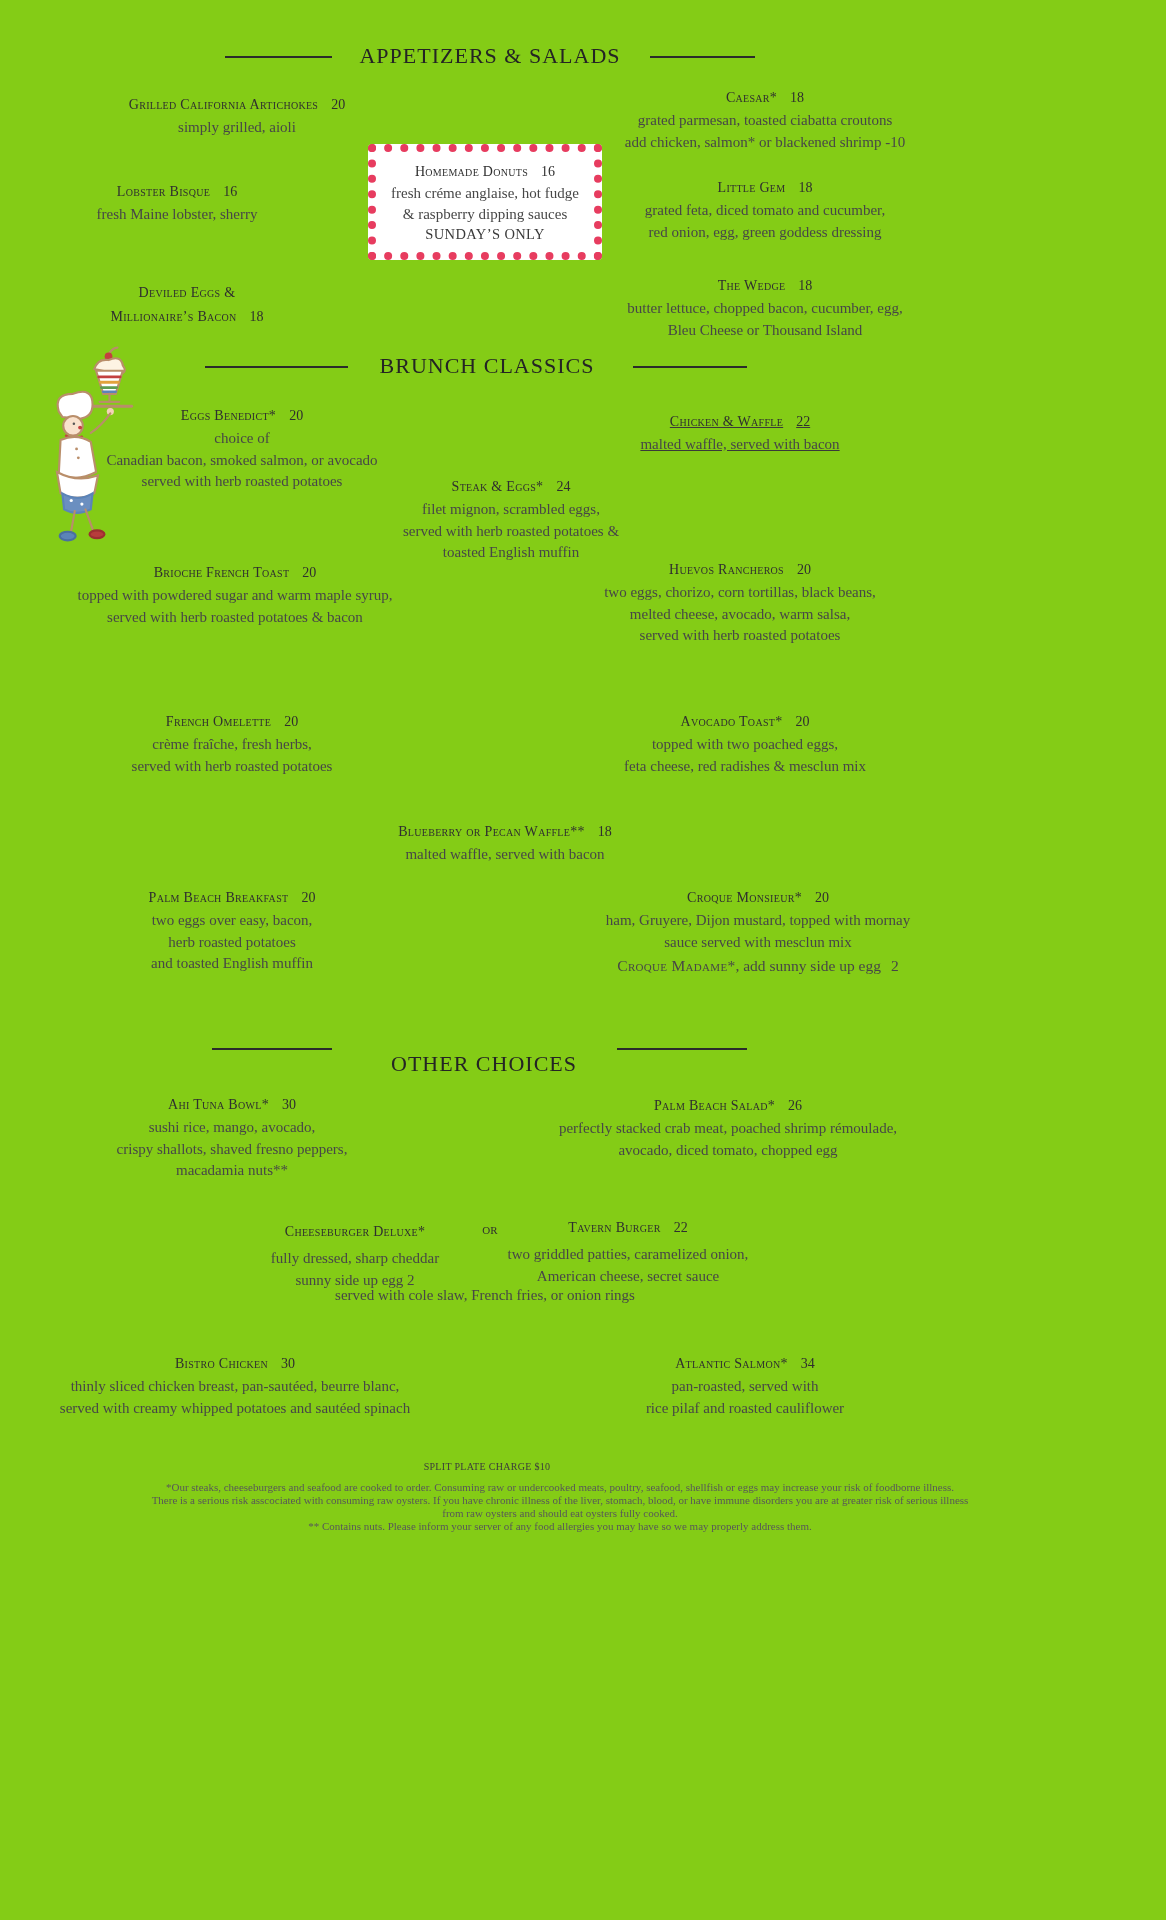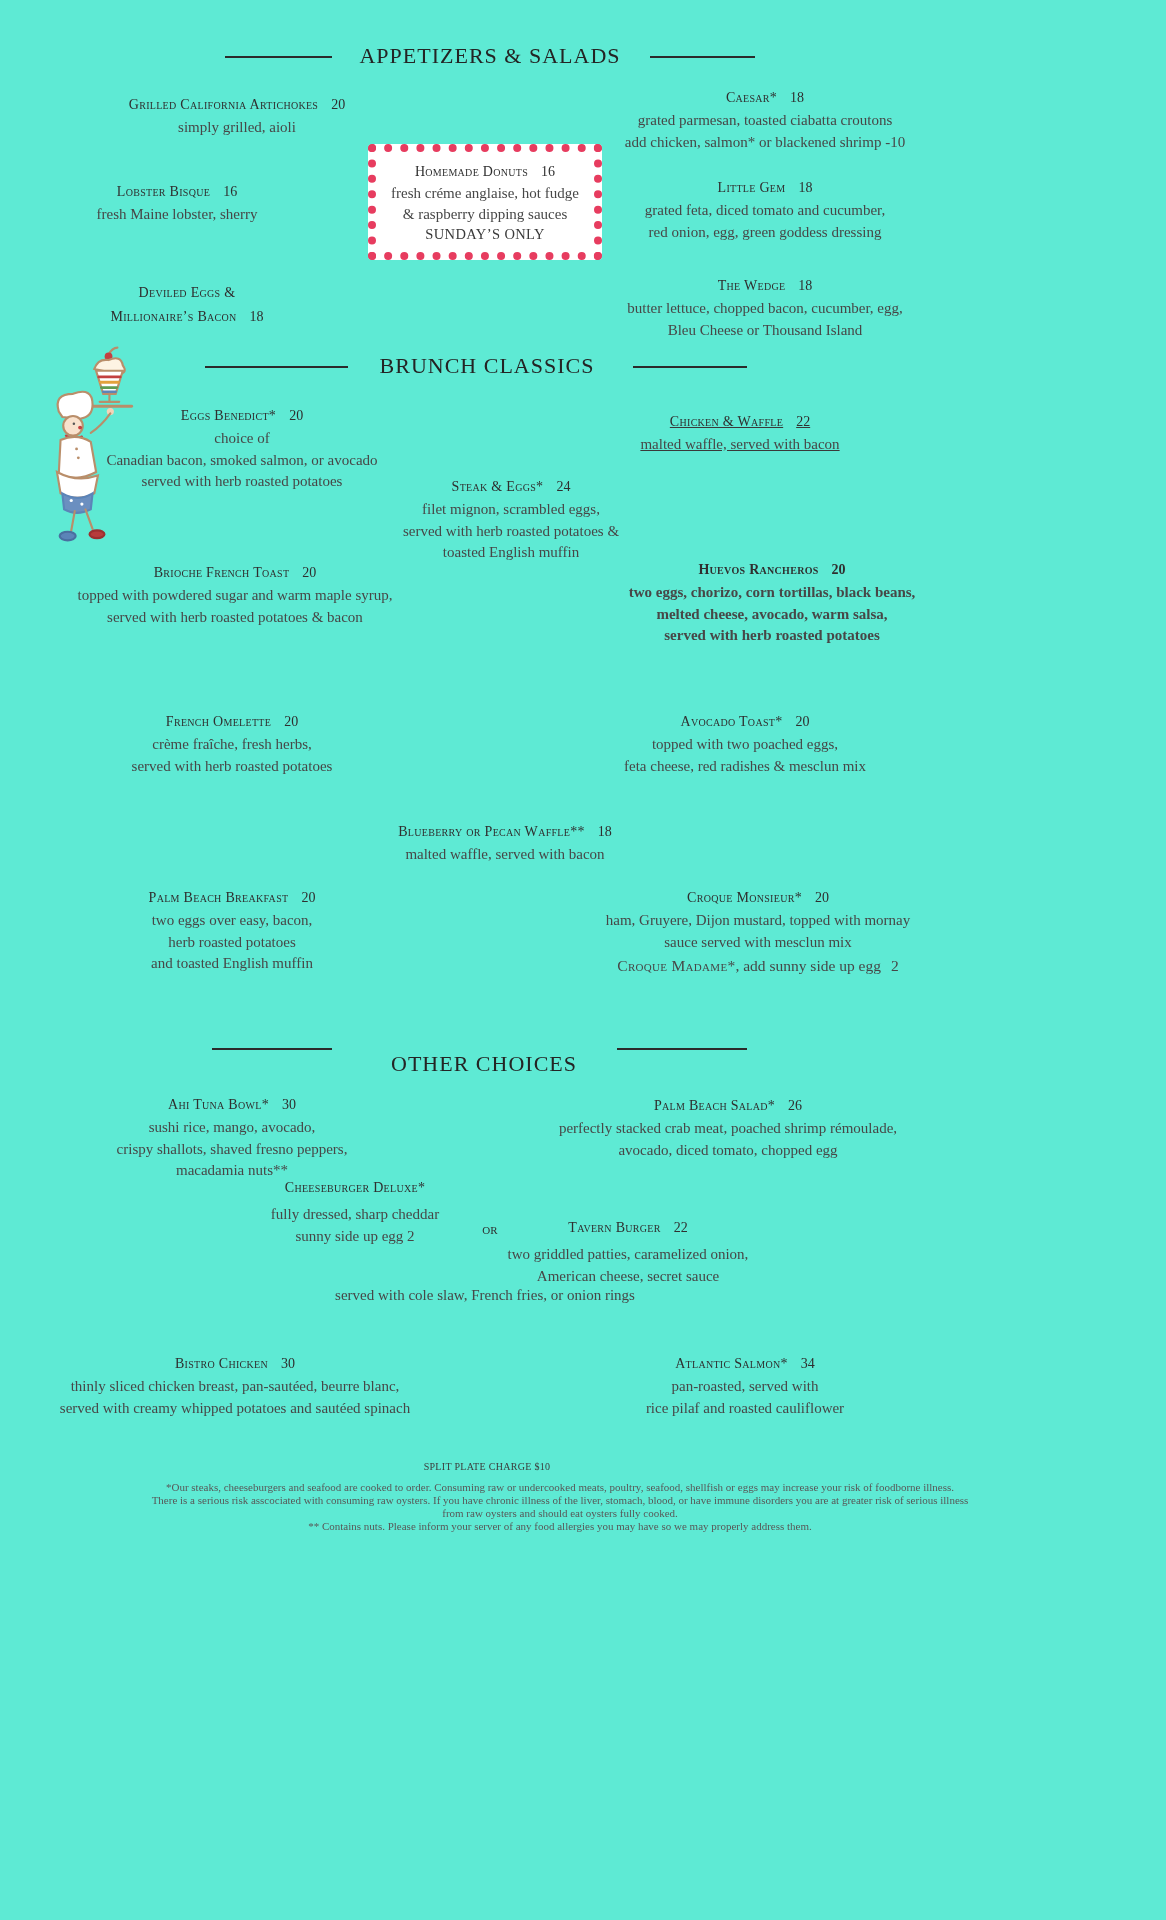--- a/index.html
+++ b/index.html
@@ -1,19 +1,19 @@
 <!DOCTYPE html>
 <html><head>
 <meta charset="utf-8">
 <style>
   html,body{margin:0;padding:0;background:#ffffff;}
   #menu{
     position:relative;
     width:1166px;height:1920px;
-    background:#5eead4;
+    background:#84cc16;
     font-family:"Liberation Serif", serif;
     color:#3a3a3a;
     overflow:hidden;
   }
   .sec-title{
     position:absolute;transform:translateX(-50%);
     font-size:22px;letter-spacing:1px;color:#242424;white-space:nowrap;
   }
   .hrule{position:absolute;border-top:2px solid #2b2b2b;height:0;}
   .item{
@@ -154,21 +154,21 @@
     <div class="ds">served with herb roasted potatoes &amp;</div>
     <div class="ds">toasted English muffin</div>
   </div>
 
   <div class="item" style="left:235px;top:561px;">
     <div class="nm"><span class="sc">Brioche French Toast</span><span class="pr">20</span></div>
     <div class="ds">topped with powdered sugar and warm maple syrup,</div>
     <div class="ds">served with herb roasted potatoes &amp; bacon</div>
   </div>
 
-  <div class="item" style="left:772px;top:558px;font-weight:bold;">
+  <div class="item" style="left:740px;top:558px;">
     <div class="nm"><span class="sc">Huevos Rancheros</span><span class="pr">20</span></div>
     <div class="ds">two eggs, chorizo, corn tortillas, black beans,</div>
     <div class="ds">melted cheese, avocado, warm salsa,</div>
     <div class="ds">served with herb roasted potatoes</div>
   </div>
 
   <div class="item" style="left:232px;top:710px;">
     <div class="nm"><span class="sc">French Omelette</span><span class="pr">20</span></div>
     <div class="ds">crème fraîche, fresh herbs,</div>
     <div class="ds">served with herb roasted potatoes</div>
@@ -209,21 +209,21 @@
     <div class="ds">crispy shallots, shaved fresno peppers,</div>
     <div class="ds">macadamia nuts**</div>
   </div>
 
   <div class="item" style="left:728px;top:1094px;">
     <div class="nm"><span class="sc">Palm Beach Salad*</span><span class="pr">26</span></div>
     <div class="ds">perfectly stacked crab meat, poached shrimp rémoulade,</div>
     <div class="ds">avocado, diced tomato, chopped egg</div>
   </div>
 
-  <div class="item" style="left:355px;top:1176px;">
+  <div class="item" style="left:355px;top:1220px;">
     <div class="nm"><span class="sc">Cheeseburger Deluxe*</span></div>
     <div class="ds" style="margin-top:4px;">fully dressed,  sharp cheddar</div>
     <div class="ds">sunny side up egg  2</div>
   </div>
 
   <div class="item" style="left:490px;top:1220px;">
     <span class="or-label">or</span>
   </div>
 
   <div class="item" style="left:628px;top:1216px;">

